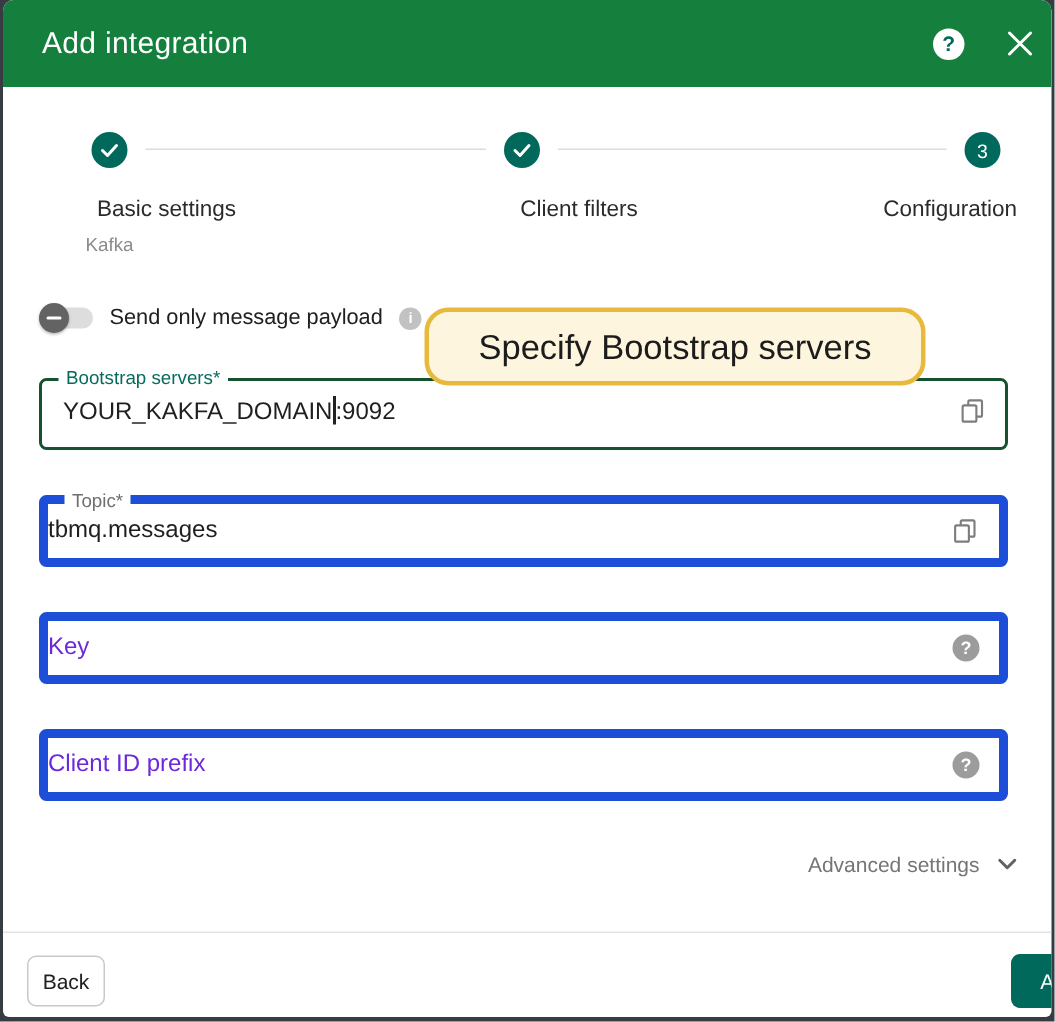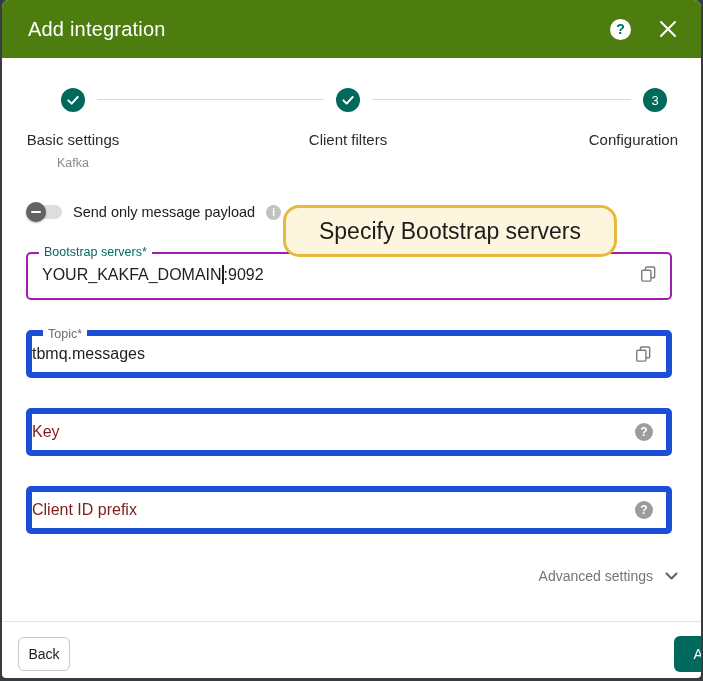--- a/index.html
+++ b/index.html
@@ -12,23 +12,23 @@
   }
   .dialog {
     position:absolute; left:2px; top:0; right:2px; bottom:3px;
     background:#ffffff;
     border-radius:7px 7px 4px 4px;
     overflow:hidden;
   }
   
   .header {
     position:absolute; left:0; top:0; right:0; height:58px;
-    background:#4d7c0f;
+    background:#15803d;
     display:flex; align-items:center;
-    padding:0 24px 0 26px;
+    padding:0 12px 0 26px;
     color:#fff;
   }
   .header .title { font-size:20px; font-weight:500; letter-spacing:.2px; }
   .header .spacer { flex:1; }
   .icon-btn { background:none; border:none; cursor:pointer; display:flex; align-items:center; justify-content:center; padding:0; }
   .help-circle {
     width:21px; height:21px; border-radius:50%;
     background:#ffffff; color:#00695c;
     font-size:14px; font-weight:700;
     display:flex; align-items:center; justify-content:center;
@@ -38,21 +38,21 @@
   .step-circle {
     position:absolute; top:88px; width:24px; height:24px; border-radius:50%;
     background:#00695c; color:#fff;
     display:flex; align-items:center; justify-content:center;
     font-size:13px; font-weight:500;
     cursor:pointer;
   }
   .connector { position:absolute; top:99px; height:1px; background:#dcdcdc; }
   .step-label {
     position:absolute; top:131px; font-size:15px; font-weight:500; color:#2b2b2b;
-    white-space:nowrap; cursor:pointer;
+    white-space:nowrap; cursor:pointer;margin-left:38px;
   }
   .center-71  { left:71px;  transform:translateX(-50%); }
   .center-346 { left:346px; transform:translateX(-50%); }
   .step-sublabel {
     position:absolute; top:156px; left:71px; transform:translateX(-50%);
     font-size:12.5px; color:#8b8b8b; white-space:nowrap;
   }
   
   .toggle-row { position:absolute; left:24px; top:202px; display:flex; align-items:center; }
   .switch { position:relative; width:36px; height:20px; margin-right:11px; cursor:pointer; flex:none; }
@@ -70,29 +70,29 @@
     display:flex; align-items:center; justify-content:center; cursor:pointer;
   }
   
   .field {
     position:absolute; left:24px; width:646px; height:48px;
     border:6px solid #1d4ed8; border-radius:5px;
     display:flex; align-items:center;
     padding:0 13px 0 0;
     background:#fff; cursor:text;
   }
-  .field.focused { border:2px solid #a21caf; padding:0 12px 4px 14px; }
+  .field.focused { border:2px solid #14532d; padding:0 12px 4px 14px; }
   .float-label {
     position:absolute; top:-9px; left:11px;
     background:#fff; padding:0 5px;
     font-size:12.5px; color:#6f6f6f; white-space:nowrap;
   }
   .field.focused .float-label { color:#066a5c; font-weight:500; }
   .field .value { font-size:16px; color:#1f1f1f; white-space:pre; }
-  .field .placeholder { font-size:16px; color:#7f1d1d;text-align:right; }
+  .field .placeholder { font-size:16px; color:#6d28d9;text-align:right; }
   .caret { display:inline-block; width:2px; height:19px; background:#222; vertical-align:-4px; }
   .trail { margin-left:auto; display:flex; align-items:center; }
   .field-help-circle {
     width:18px; height:18px; border-radius:50%;
     background:#9c9c9c; color:#fff; font-size:12px; font-weight:700;
     display:flex; align-items:center; justify-content:center; cursor:pointer;
   }
   
   .tooltip {
     position:absolute; left:281px; top:205px; width:334px; height:52px;

